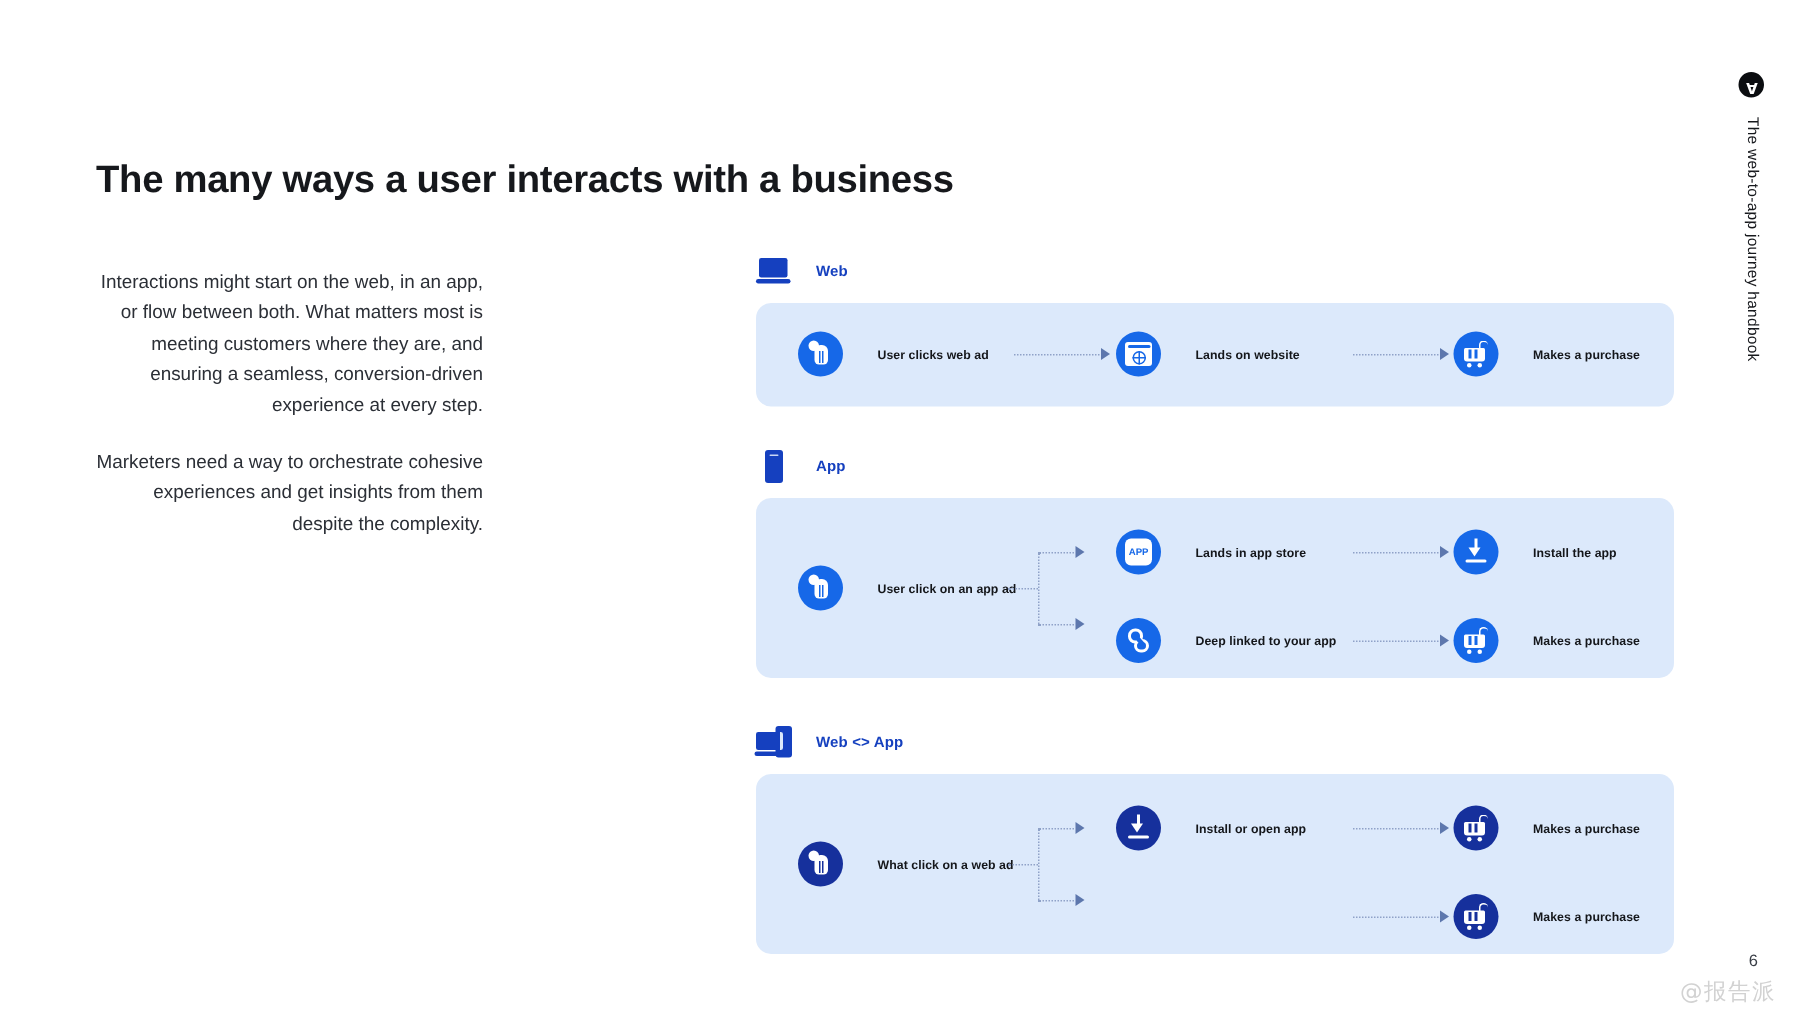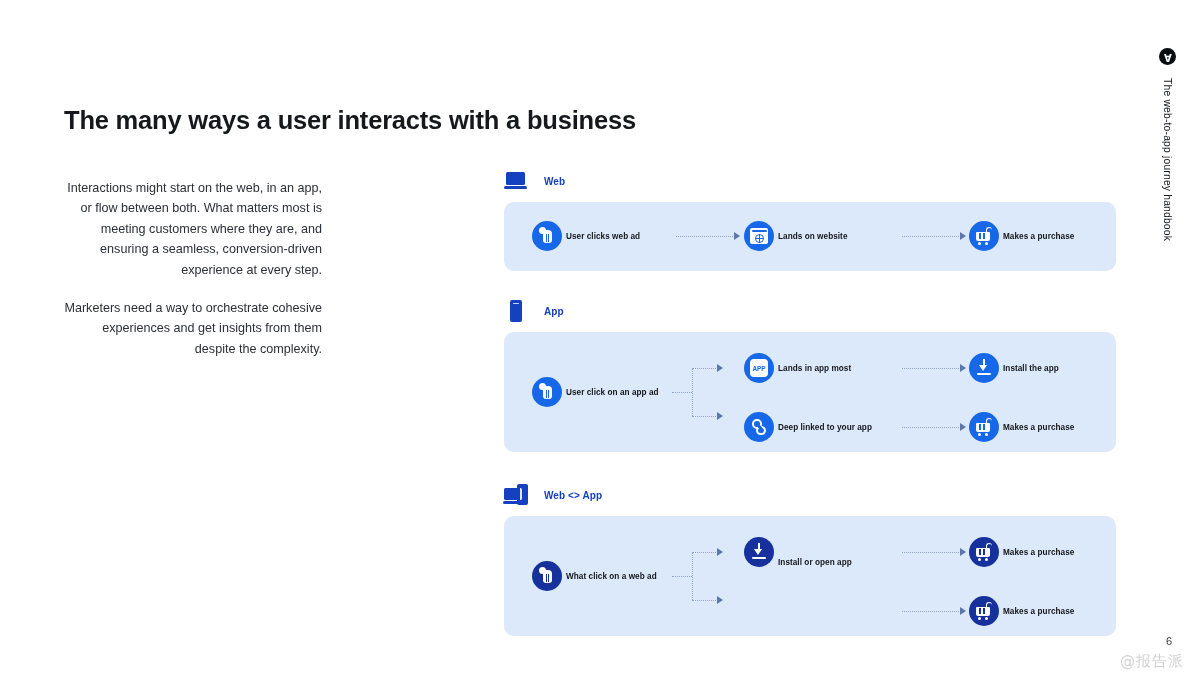--- a/index.html
+++ b/index.html
@@ -63,21 +63,21 @@
   .node{position:absolute;display:flex;align-items:center;}
   .badge{
     width:30px;height:30px;border-radius:50%;
     display:flex;align-items:center;justify-content:center;
     flex:0 0 30px;position:relative;
   }
   .badge.bright{background:#1668e8;}
   .badge.navy{background:#16309c;}
   .node-label{
     font-size:8.2px;font-weight:700;color:#14161a;
-    margin-left:4px;white-space:nowrap;letter-spacing:0.05px;
+    margin-left:23px;white-space:nowrap;letter-spacing:0.05px;
   }
 
   
   .g{position:relative;width:18px;height:18px;}
   
   .g-tap .circ{position:absolute;left:1px;top:0px;width:7px;height:7px;border-radius:50%;background:#fff;}
   .g-tap .hand{position:absolute;left:4.5px;top:3px;width:9px;height:13px;background:#fff;border-radius:4px 4px 3px 3px;}
   .g-tap .sl1{position:absolute;left:7.5px;top:7px;width:1px;height:8px;background:#1668e8;}
   .g-tap .sl2{position:absolute;left:10px;top:7px;width:1px;height:8px;background:#1668e8;}
   .badge.navy .g-tap .sl1,.badge.navy .g-tap .sl2{background:#16309c;}
@@ -267,21 +267,21 @@
       </div>
 
       <div class="node" style="left:240px;top:21px;">
         <span class="badge bright">
           <span class="g g-app">
               <span class="sq">
                 <span class="txt">APP</span>
               </span>
             </span>
         </span>
-        <span class="node-label">Lands in app most</span>
+        <span class="node-label">Lands in app store</span>
       </div>
       <div class="conn" style="left:398px;top:32px;width:64px;">
         <span class="dash"></span>
           <span class="head"></span>
       </div>
       <div class="node" style="left:465px;top:21px;">
         <span class="badge bright">
           <span class="g g-dl">
               <span class="stem"></span>
               <span class="arw"></span>
@@ -349,21 +349,21 @@
 
       <div class="branch" style="left:168px;top:36px;width:52px;height:48px;">
         <span class="stub"></span>
         <span class="vert" style="top:0;height:48px;"></span>
         <span class="armtop" style="top:0;"></span>
         <span class="armbot" style="top:48px;"></span>
         <span class="htop" style="top:-4px;"></span>
         <span class="hbot" style="top:44px;"></span>
       </div>
 
-      <div class="node" style="left:240px;top:21px;align-items:flex-end;">
+      <div class="node" style="left:240px;top:21px;">
         <span class="badge navy">
           <span class="g g-dl">
               <span class="stem"></span>
               <span class="arw"></span>
               <span class="base"></span>
             </span>
         </span>
         <span class="node-label">Install or open app</span>
       </div>
       <div class="conn" style="left:398px;top:32px;width:64px;">

